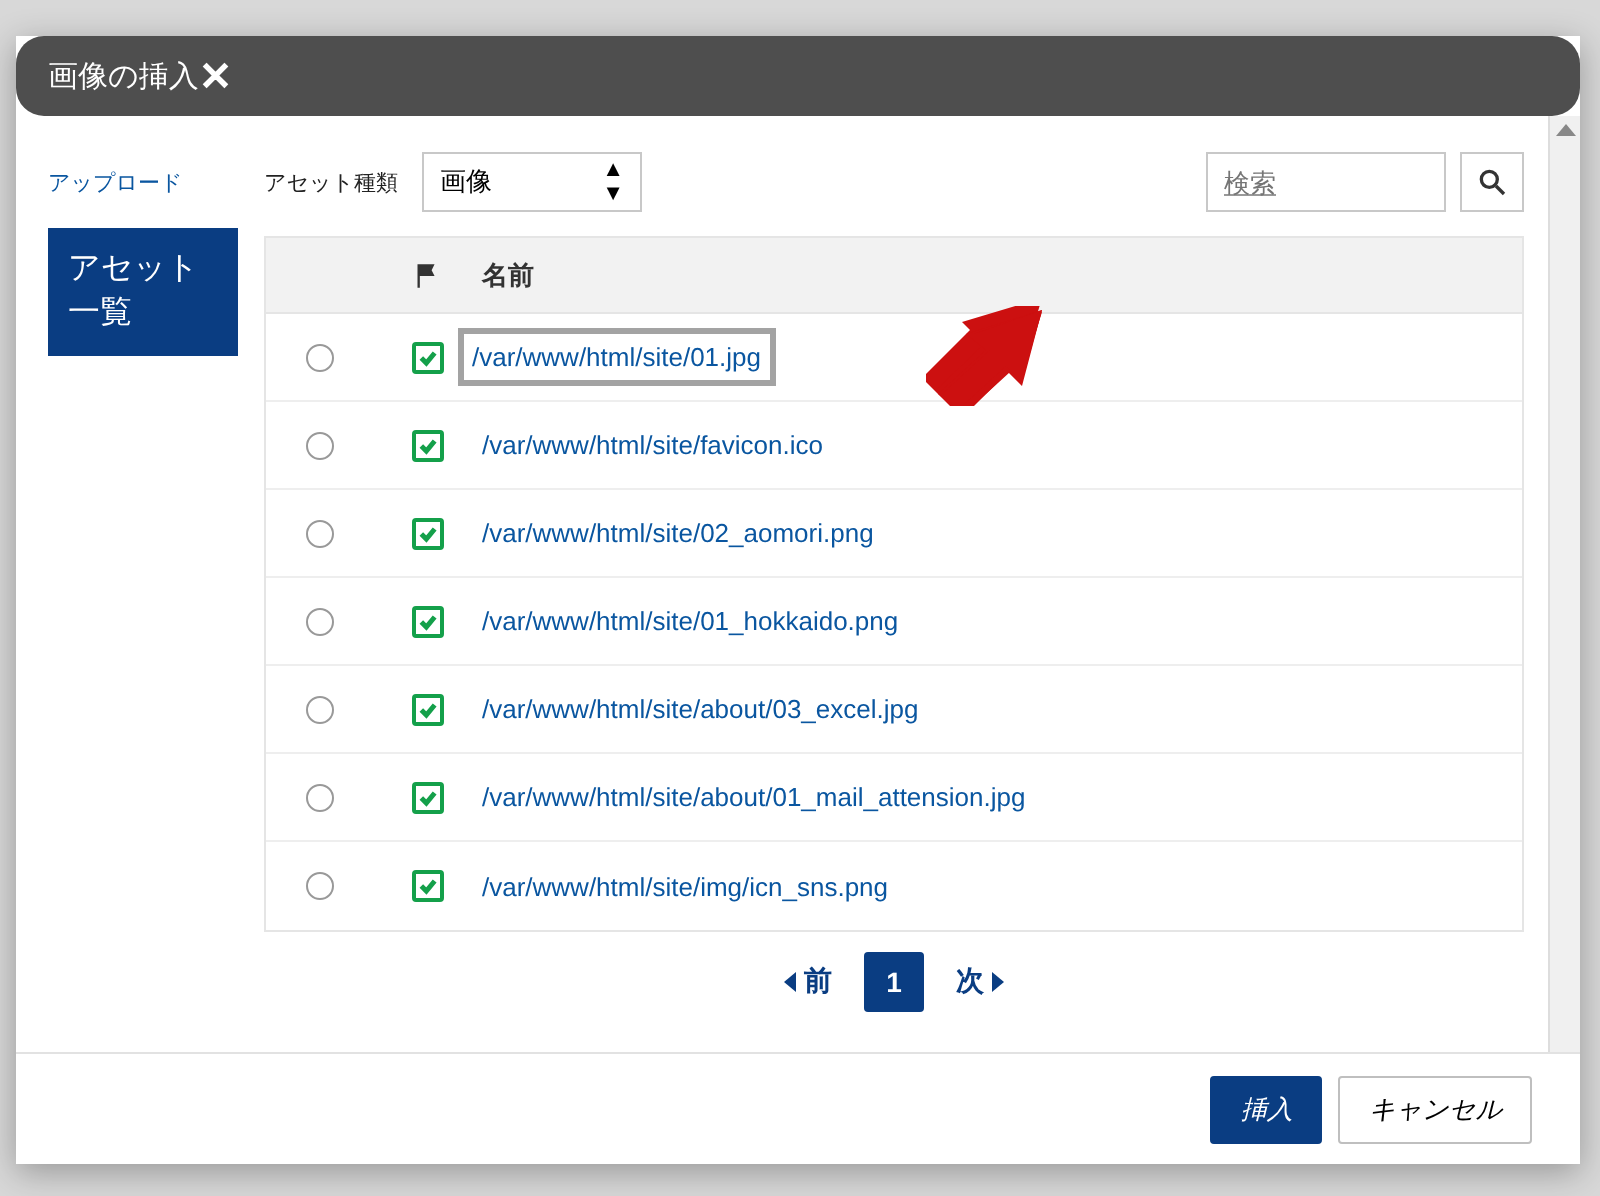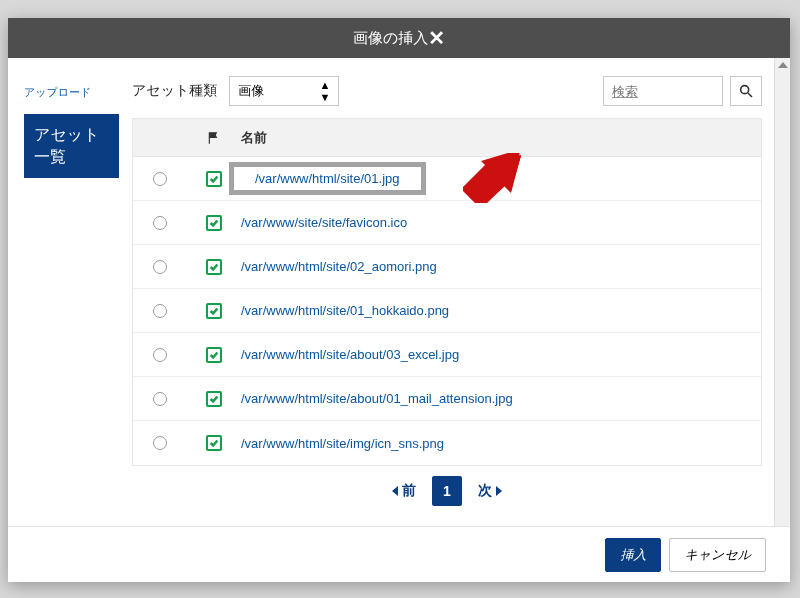--- a/index.html
+++ b/index.html
@@ -21,21 +21,22 @@
     box-shadow: 0 4px 16px rgba(0,0,0,0.3);
     display: flex; flex-direction: column;
   }
   .modal-header {
     background: #4e4e4e;
     color: #fff;
     height: 40px;
     display: flex; align-items: center;
     padding: 0 16px;
     font-size: 15px;
-    justify-content: center;
+    justify-content: flex-start;
+    border-radius: 14px;
   }
   .close-x { font-size: 20px; cursor: pointer; font-weight: bold; }
   .modal-body {
     flex: 1;
     display: flex;
     overflow: hidden;
     position: relative;
   }
   .scrollbar-fake {
     position: absolute;
@@ -70,21 +71,21 @@
   .main {
     flex: 1;
     padding: 18px 28px 0 4px;
     display: flex; flex-direction: column;
     min-width: 0;
   }
   .toolbar {
     display: flex; align-items: center; gap: 8px;
     margin-bottom: 12px;
   }
-  .toolbar-label { font-size: 14px; color: #222; margin-right: 4px; }
+  .toolbar-label { font-size: 11px; color: #222; margin-right: 4px; }
   .select-wrap {
     position: relative;
     border: 1px solid #c8c8c8;
     height: 30px; width: 110px;
     display: flex; align-items: center; padding: 0 8px;
     background: #fff;
     cursor: pointer;
   }
   .select-caret { margin-left: auto; font-size: 11px; }
   .spacer { flex: 1; }
@@ -128,22 +129,22 @@
     width: 14px; height: 14px; border: 1.5px solid #999; border-radius: 50%;
     background: #fff; cursor: pointer;
   }
   .check {
     width: 16px; height: 16px; border: 2px solid #14a04a; border-radius: 2px;
     display: flex; align-items: center; justify-content: center;
   }
   .check svg { width: 10px; height: 10px; stroke: #14a04a; stroke-width: 3; fill: none; }
   .name-link { color: #0a56a0; font-size: 13px; cursor: pointer; display:inline-block; }
   .row-highlight .name-link {
-    border: 5px solid #a3a3a3;
-    padding: 4px 21px;
+    border: 3px solid #a3a3a3;
+    padding: 4px 4px;
     margin-left: -12px;
   }
   .flag-icon { fill: #333; }
   .pager {
     display: flex; align-items: center; justify-content: center;
     gap: 16px; height: 50px;
     font-size: 14px; color: #0a3d82; font-weight: bold;
   }
   .pager .page-cur {
     background: #0a3d82; color: #fff;
@@ -245,21 +246,21 @@
               <div class="col-radio">
                 <span class="radio"></span>
               </div>
               <div class="col-flag">
                 <span class="check">
                   <svg viewBox="0 0 12 12">
                     <polyline points="2,6 5,9 10,3"></polyline>
                   </svg>
                 </span>
               </div>
-              <div class="col-name"><span class="name-link">/var/www/site/site/favicon.ico</span></div>
+              <div class="col-name"><span class="name-link">/var/www/html/site/favicon.ico</span></div>
             </div>
             <div class="row">
               <div class="col-radio">
                 <span class="radio"></span>
               </div>
               <div class="col-flag">
                 <span class="check">
                   <svg viewBox="0 0 12 12">
                     <polyline points="2,6 5,9 10,3"></polyline>
                   </svg>

